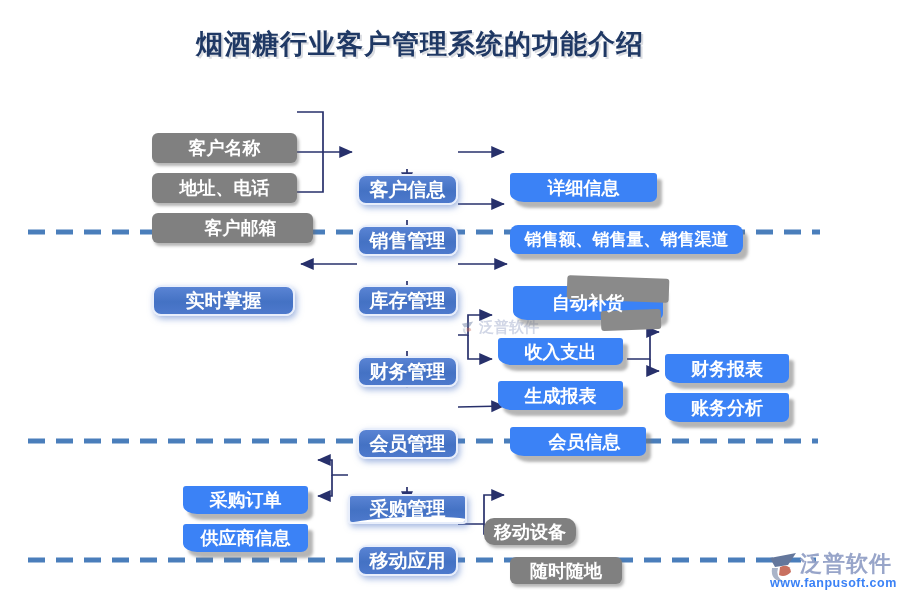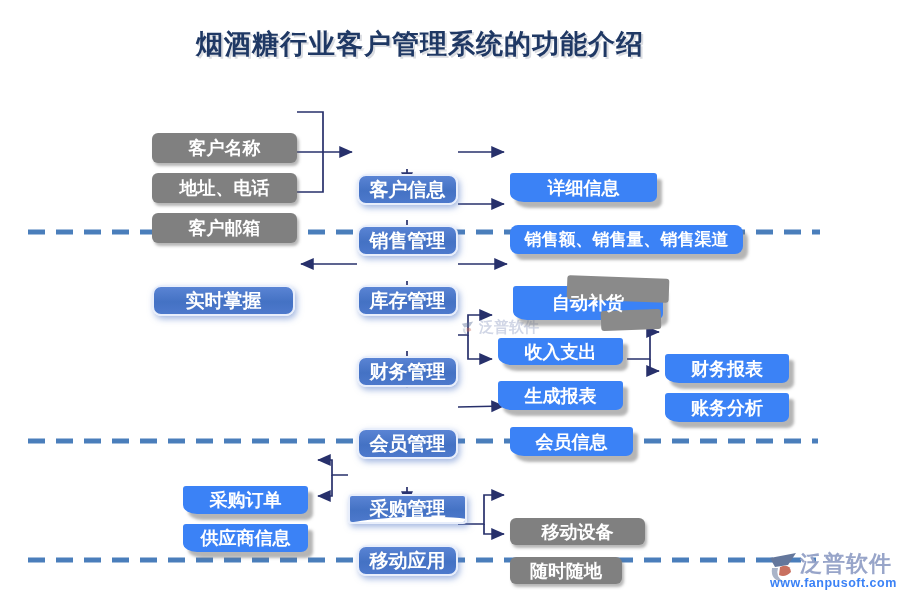--- a/index.html
+++ b/index.html
@@ -107,45 +107,45 @@
   <svg class="brandmark" width="16" height="16" viewBox="0 0 34 34">
     <path d="M4,8 L28,3 L21,14 L9,16 Z" fill="#64779c"></path>
     <path d="M6,18 Q5,30 17,31 Q9,26 12,18 Z" fill="#aab4c8"></path>
     <path d="M14,17 Q23,14 24,22 Q19,27 14,24 Z" fill="#c9705f"></path>
   </svg>
   <span>泛普软件</span>
 </div>
 
 <div class="box gray" style="left:152px;top:97px;width:145px;height:30px;">客户名称</div>
 <div class="box gray" style="left:152px;top:137px;width:145px;height:30px;">地址、电话</div>
-<div class="box gray" style="left:152px;top:177px;width:145px;height:30px;">客户邮箱</div>
+<div class="box gray" style="left:152px;top:177px;width:145px;height:30px;padding-left:16px;">客户邮箱</div>
 <div class="box blue" style="left:357px;top:138px;width:97px;height:27px;">客户信息</div>
 <div class="box flag" style="left:510px;top:137px;width:147px;height:29px;">详细信息</div>
 <div class="box blue" style="left:357px;top:189px;width:97px;height:27px;">销售管理</div>
 <div class="box flag" style="left:510px;top:189px;width:233px;height:29px;font-size:17px;border-radius:8px;">销售额、销售量、销售渠道</div>
 
 <div class="box blue" style="left:152px;top:249px;width:139px;height:27px;">实时掌握</div>
 <div class="box blue" style="left:357px;top:249px;width:97px;height:27px;">库存管理</div>
 <div class="box flag blob" style="left:513px;top:250px;width:150px;height:34px;">自动补货</div>
 <div class="box blue" style="left:357px;top:320px;width:97px;height:27px;">财务管理</div>
 <div class="box flag" style="left:498px;top:302px;width:125px;height:27px;">收入支出</div>
 <div class="box flag" style="left:498px;top:345px;width:125px;height:29px;">生成报表</div>
 <div class="box flag" style="left:665px;top:318px;width:124px;height:29px;">财务报表</div>
 <div class="box flag" style="left:665px;top:357px;width:124px;height:29px;">账务分析</div>
 <div class="box blue" style="left:357px;top:392px;width:97px;height:27px;">会员管理</div>
-<div class="box flag" style="left:510px;top:391px;width:123px;height:29px;">会员信息</div>
+<div class="box flag" style="left:510px;top:391px;width:123px;height:29px;padding-left:13px;">会员信息</div>
 
 <div class="box flag" style="left:183px;top:450px;width:125px;height:28px;">采购订单</div>
 <div class="box flag" style="left:183px;top:488px;width:125px;height:28px;">供应商信息</div>
 <div class="box blue wave" style="left:348px;top:458px;width:115px;height:26px;border-radius:4px;">
   <span>采购管理</span>
   <span class="wavecut"></span>
 </div>
 <div class="box blue" style="left:357px;top:509px;width:97px;height:27px;">移动应用</div>
-<div class="box gray" style="left:510px;top:482px;width:135px;height:27px;">移动设备</div>
+<div class="box gray" style="left:484px;top:482px;width:92px;height:27px;border-radius:10px;">移动设备</div>
 <div class="box gray" style="left:510px;top:521px;width:112px;height:27px;">随时随地</div>
 
 <div class="logo">
   <svg class="mark" width="34" height="34" viewBox="0 0 34 34">
     <path d="M4,8 L30,3 L22,15 L9,17 Z" fill="#64779c"></path>
     <path d="M6,18 Q4,31 18,32 Q9,27 12,18 Z" fill="#aab4c8"></path>
     <path d="M14,17 Q24,13 25,22 Q19,28 13,25 Z" fill="#c9705f"></path>
   </svg>
   <div class="brand">泛普软件</div>
   <div class="url">www.fanpusoft.com</div>

